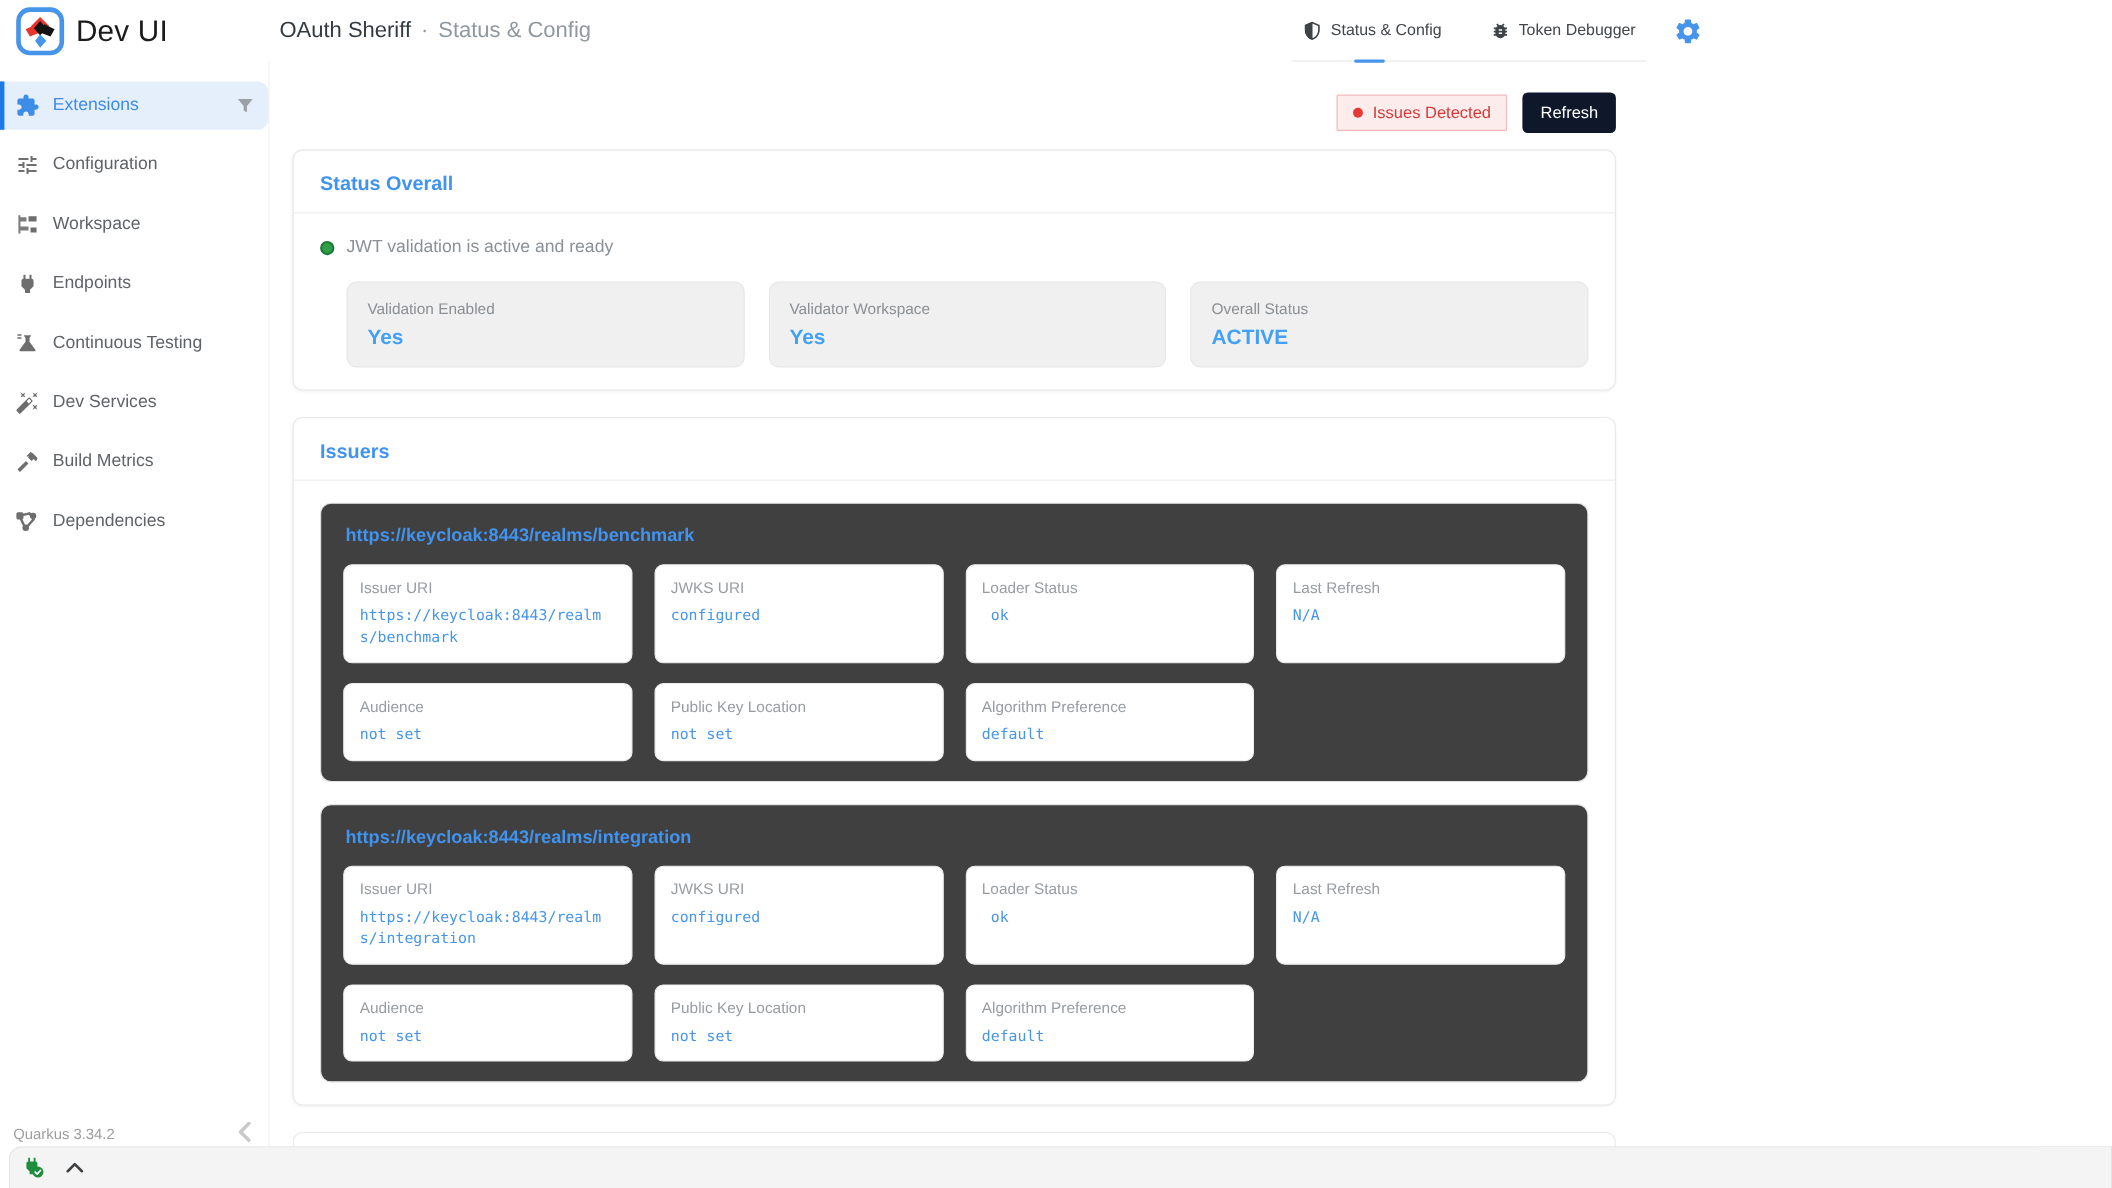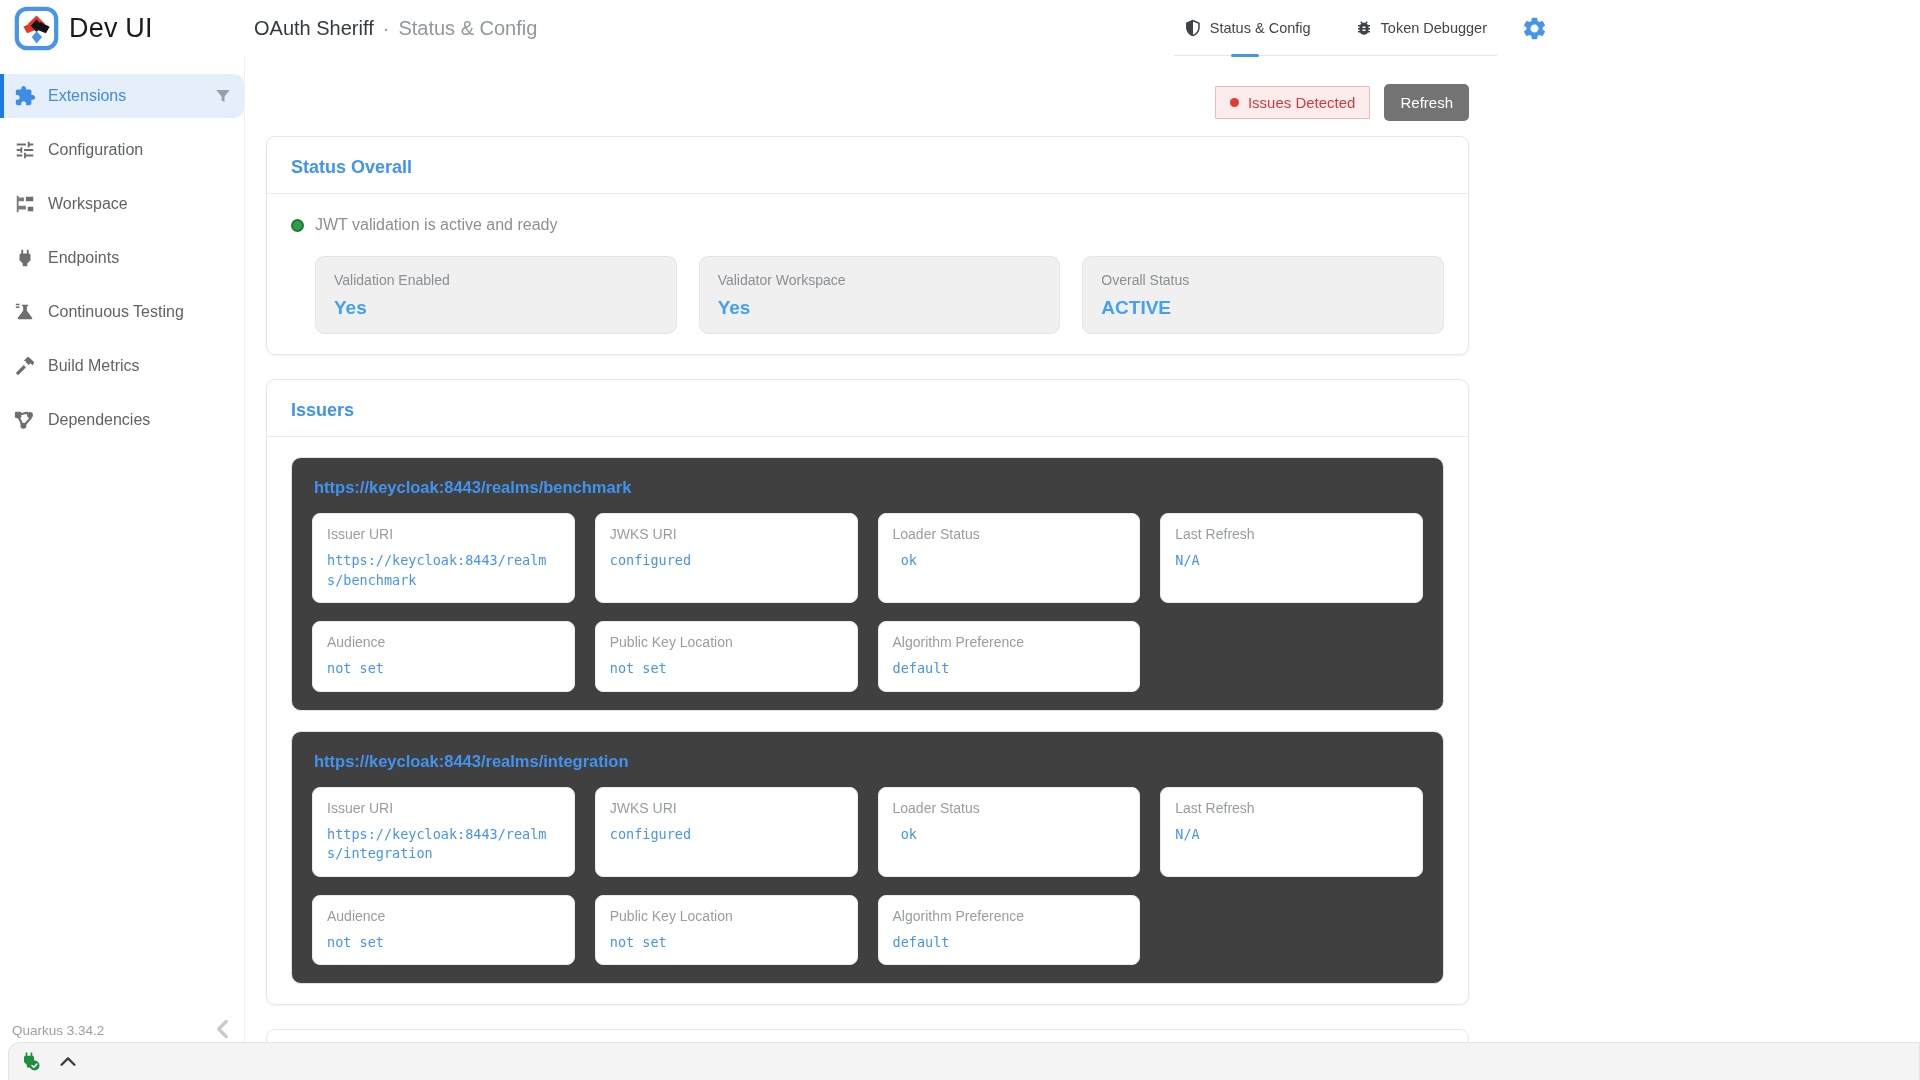--- a/index.html
+++ b/index.html
@@ -44,21 +44,21 @@
   .dock-icon { width:24px; height:24px; cursor:pointer; }
   .chev-up { width:22px; height:22px; stroke:#3c4043; fill:none; stroke-width:2.6; stroke-linecap:round; stroke-linejoin:round; cursor:pointer; }
 
   
   .main { position:absolute; top:56px; left:245px; right:0; bottom:0; padding:30px 0 0 21px; }
   .content-col { width:1203px; }
 
   .toolbar { display:flex; justify-content:flex-end; align-items:center; gap:14px; height:32px; margin-bottom:18px; }
   .issues-badge { display:flex; align-items:center; gap:9px; height:33px; padding:0 14px; border:1px solid #f3b7bc; background:#fdecec; color:#d43a3a; font-size:15px; border-radius:1px; }
   .issues-dot { width:9px; height:9px; border-radius:50%; background:#e53935; }
-  .refresh-btn { height:37px; padding:0 16px; background:#737373; color:#fff; font-size:15px; border:none; border-radius:5px; cursor:pointer; font-family:"Liberation Sans",sans-serif; }
+  .refresh-btn { height:37px; padding:0 16px; background:#0f172a; color:#fff; font-size:15px; border:none; border-radius:5px; cursor:pointer; font-family:"Liberation Sans",sans-serif; }
 
   .card { background:#fff; border:1px solid #e7e7e7; border-radius:9px; box-shadow:0 1px 3px rgba(0,0,0,.05); padding:20px 24px; margin-bottom:24px; }
   .card-heading { font-size:18px; font-weight:700; color:#4193f0; }
   .card-divider { height:1px; background:#ececec; margin:15px -24px 0 -24px; }
 
   .status-line { display:flex; align-items:center; gap:11px; margin:22px 0 22px 0; }
   .status-dot { width:13px; height:13px; border-radius:50%; background:#2f9e49; border:2px solid #1e7a36; }
   .status-text { font-size:16px; color:#8a9096; }
 
   .stats-grid { display:grid; grid-template-columns:repeat(3,1fr); gap:22px;padding-left:24px; }
@@ -158,20 +158,26 @@
     </div>
 
     <div class="side-item">
       <svg class="sicon" viewBox="0 0 24 24">
         <path d="M19.8 18.4L14 10.67V6.5l1.35-1.69c.26-.33.03-.81-.39-.81H9.04c-.42 0-.65.48-.39.81L10 6.5v4.17L4.2 18.4c-.49.66-.02 1.6.8 1.6h14c.82 0 1.29-.94.8-1.6z"></path>
         <path d="M2 3h4v1.5H2zM2 6h4v1.5H2z"></path>
       </svg>
       <span class="slabel">Continuous Testing</span>
     </div>
 
+    <div class="side-item">
+      <svg class="sicon" viewBox="0 0 24 24">
+        <path d="M7.5 5.6L10 7 8.6 4.5 10 2 7.5 3.4 5 2l1.4 2.5L5 7zm12 9.8L17 14l1.4 2.5L17 19l2.5-1.4L22 19l-1.4-2.5L22 14zM22 2l-2.5 1.4L17 2l1.4 2.5L17 7l2.5-1.4L22 7l-1.4-2.5zm-7.63 5.29c-.39-.39-1.02-.39-1.41 0L1.29 18.96c-.39.39-.39 1.02 0 1.41l2.34 2.34c.39.39 1.02.39 1.41 0L16.7 11.05c.39-.39.39-1.02 0-1.41l-2.33-2.35zm-1.03 5.49l-2.12-2.12 2.44-2.44 2.12 2.12-2.44 2.44z"></path>
+      </svg>
+      <span class="slabel">Dev Services</span>
+    </div>
 
     <div class="side-item">
       <svg class="sicon" viewBox="0 0 24 24">
         <path d="M2 19.5L10.5 11l2.5 2.5L4.5 22 2 19.5zM11 6l4-4 2 1 5 5-1.5 3.5-2.5-2.5-2 2-3.5-3.5 1-1-2.5 0z"></path>
       </svg>
       <span class="slabel">Build Metrics</span>
     </div>
 
     <div class="side-item">
       <svg class="sicon" viewBox="0 0 24 24">

